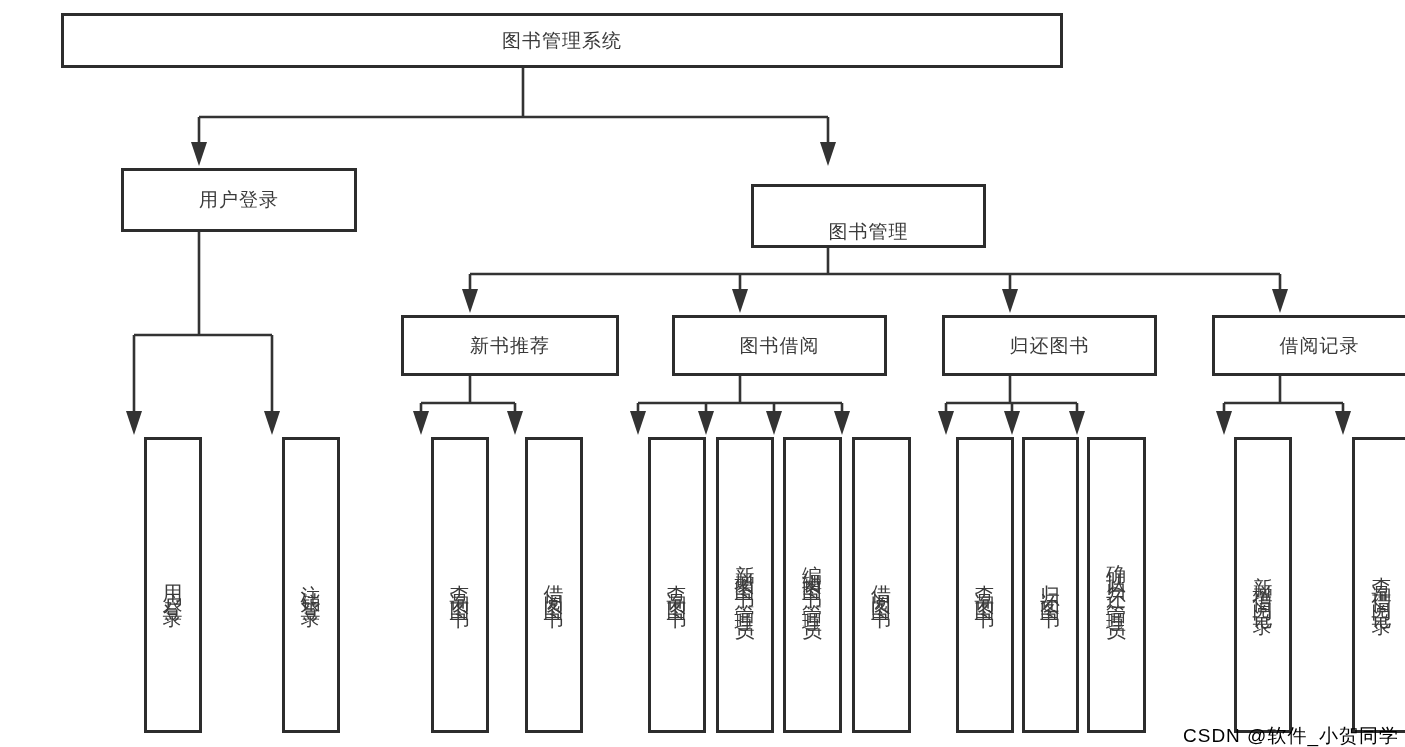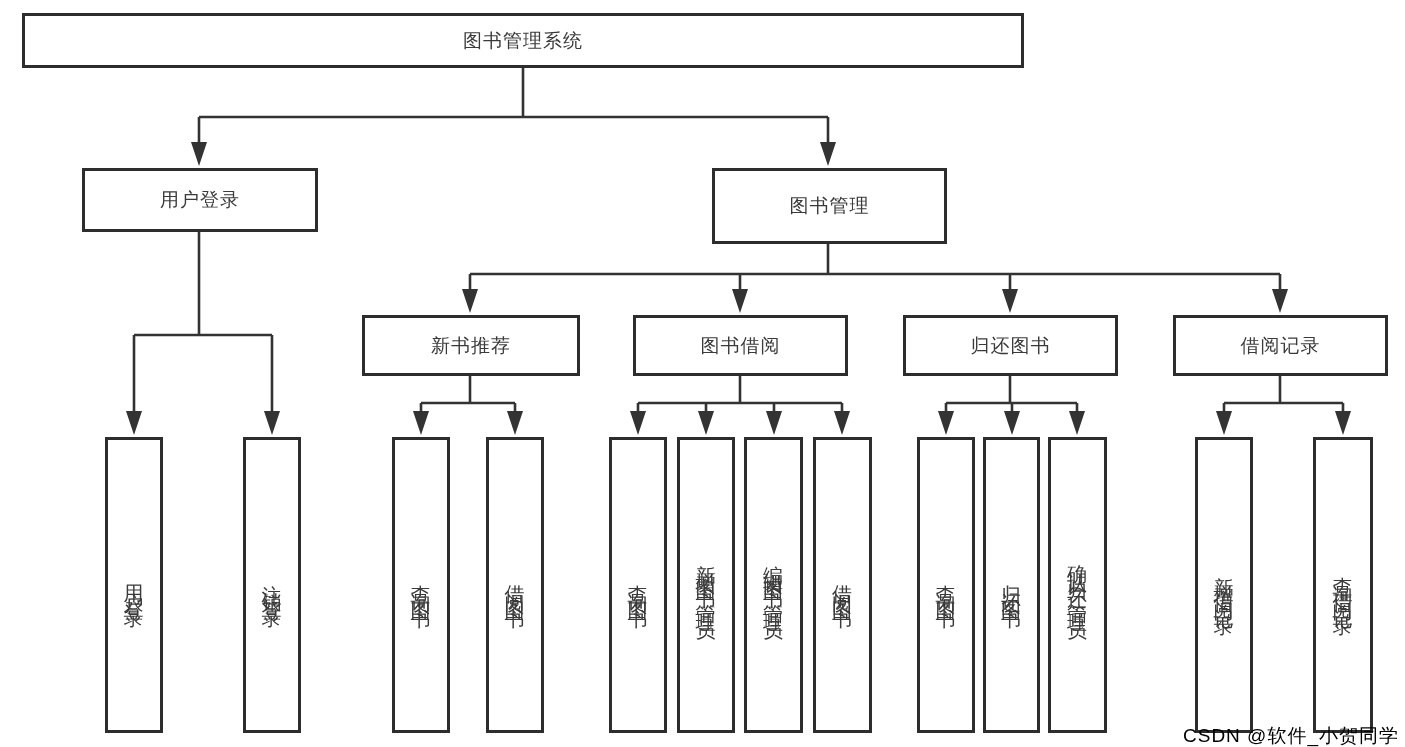--- a/index.html
+++ b/index.html
@@ -19,20 +19,21 @@
   .node{
     position:absolute;
     box-sizing:border-box;
     background:#ffffff;
     border:3px solid #2d2d2d;
     display:flex;
     align-items:center;
     justify-content:center;
     z-index:1;
     color:#3a3a3a;
+    margin-left:39px;
   }
   .hnode{
     font-size:19px;
     letter-spacing:1px;
     white-space:nowrap;
   }
   .vnode > span{
     writing-mode:vertical-rl;
     text-orientation:mixed;
     font-size:20px;
@@ -96,21 +97,21 @@
     </g>
   </svg>
 
   <div class="node hnode" style="left:22px;top:13px;width:1002px;height:55px;">
     <span>图书管理系统</span>
   </div>
 
   <div class="node hnode" style="left:82px;top:168px;width:236px;height:64px;">
     <span>用户登录</span>
   </div>
-  <div class="node hnode" style="left:712px;top:168px;width:235px;height:76px;">
+  <div class="node hnode" style="left:712px;top:184px;width:235px;height:64px;align-items:flex-end;">
     <span>图书管理</span>
   </div>
 
   <div class="node hnode" style="left:633px;top:315px;width:215px;height:61px;">
     <span>图书借阅</span>
   </div>
   <div class="node hnode" style="left:362px;top:315px;width:218px;height:61px;">
     <span>新书推荐</span>
   </div>
   <div class="node hnode" style="left:903px;top:315px;width:215px;height:61px;">

